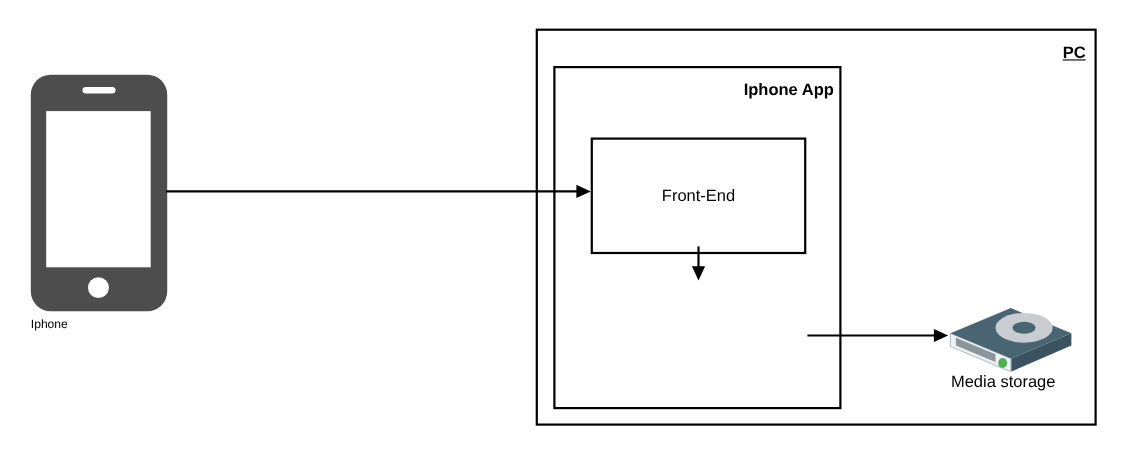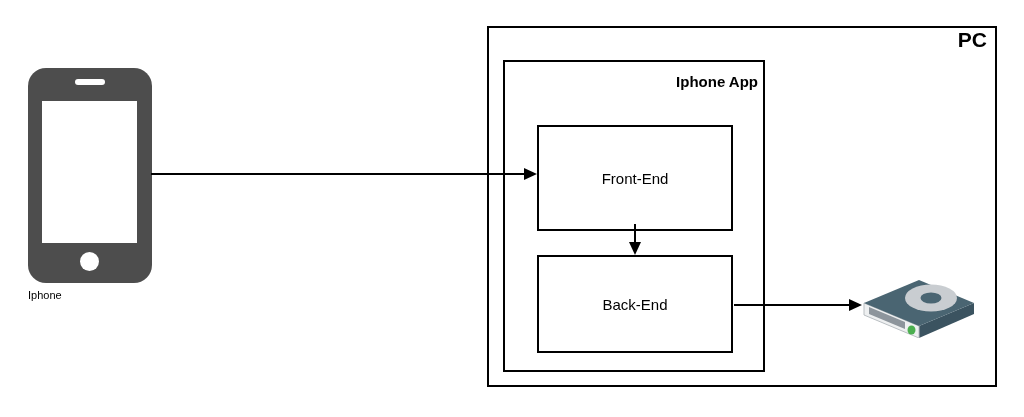--- a/index.html
+++ b/index.html
@@ -30,21 +30,21 @@
     color: #000000;
   }
   .container-label {
     position: absolute;
     font-weight: bold;
     color: #000000;
   }
 
   
   .pc-box { left: 487px; top: 26px; width: 510px; height: 361px; }
-  .pc-label { right: 8px; top: 0; font-size: 21px; }
+  .pc-label { right: 8px; top: 12px; font-size: 15px; text-decoration: underline; }
 
   
   .cinema-box { left: 503px; top: 60px; width: 262px; height: 312px; }
   .cinema-label { right: 5px; top: 11px; font-size: 15px; }
 
   
   .frontend-box { left: 537px; top: 125px; width: 196px; height: 106px; }
   .backend-box  { left: 537px; top: 255px; width: 196px; height: 98px; }
 
   
@@ -115,21 +115,20 @@
   <div class="node-box pc-box">
     <div class="container-label pc-label">PC</div>
   </div>
 
   <div class="node-box cinema-box">
     <div class="container-label cinema-label">Iphone App</div>
   </div>
 
   <div class="node-box label-center frontend-box">Front-End</div>
 
-  <div class="node-box label-center backend-box">Back-End</div>
 
   <div class="phone">
     <div class="phone-speaker"></div>
     <div class="phone-screen"></div>
     <div class="phone-home"></div>
   </div>
   <div class="iphone-label">Iphone</div>
 
   <svg class="storage-icon" viewBox="0 0 126 66">
 
@@ -139,20 +138,21 @@
 
     <polygon points="13,35 49,50 49,57 13,42" fill="#8d959c"></polygon>
 
     <ellipse cx="55.5" cy="58" rx="4" ry="4.5" fill="#4caf50"></ellipse>
 
     <polygon points="8,31 63,8 118,31 63,54" fill="#4a6572"></polygon>
 
     <ellipse cx="75" cy="26" rx="26" ry="13.5" fill="#c9cdd1"></ellipse>
     <ellipse cx="75" cy="26" rx="10.5" ry="5.5" fill="#4a6572"></ellipse>
   </svg>
+  <div class="storage-label">Media storage</div>
 
   <svg class="arrows" viewBox="0 0 1024 417">
 
     <g>
       <line class="edge" x1="151" y1="174" x2="526" y2="174"></line>
       <polygon class="arrowhead" points="537,174 524,168 524,180"></polygon>
     </g>
 
     <g>
       <line class="edge" x1="635" y1="224" x2="635" y2="244"></line>

